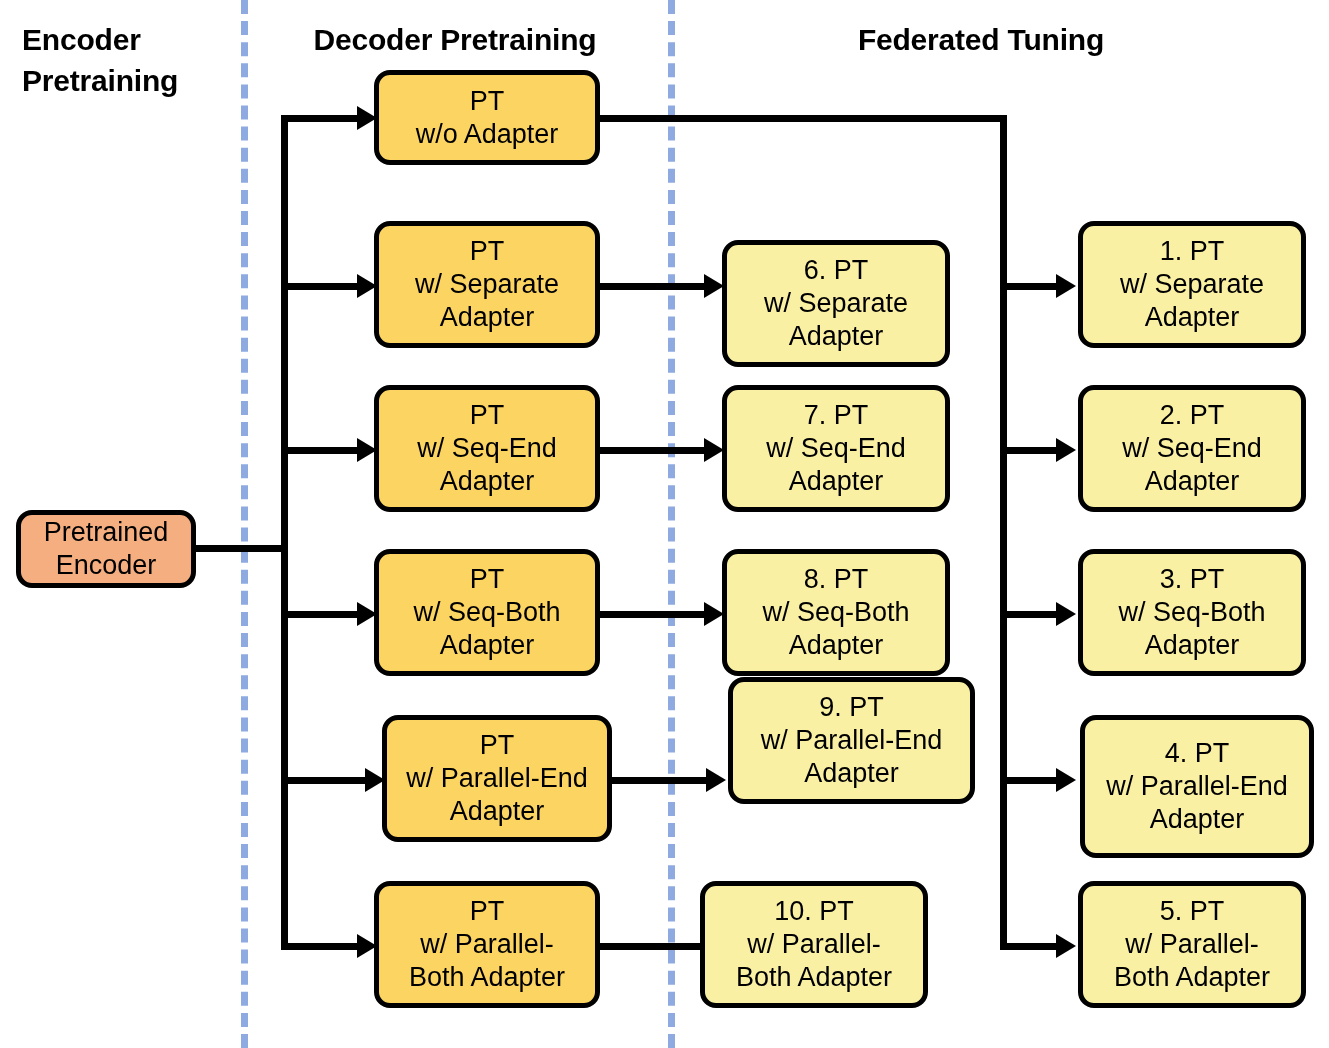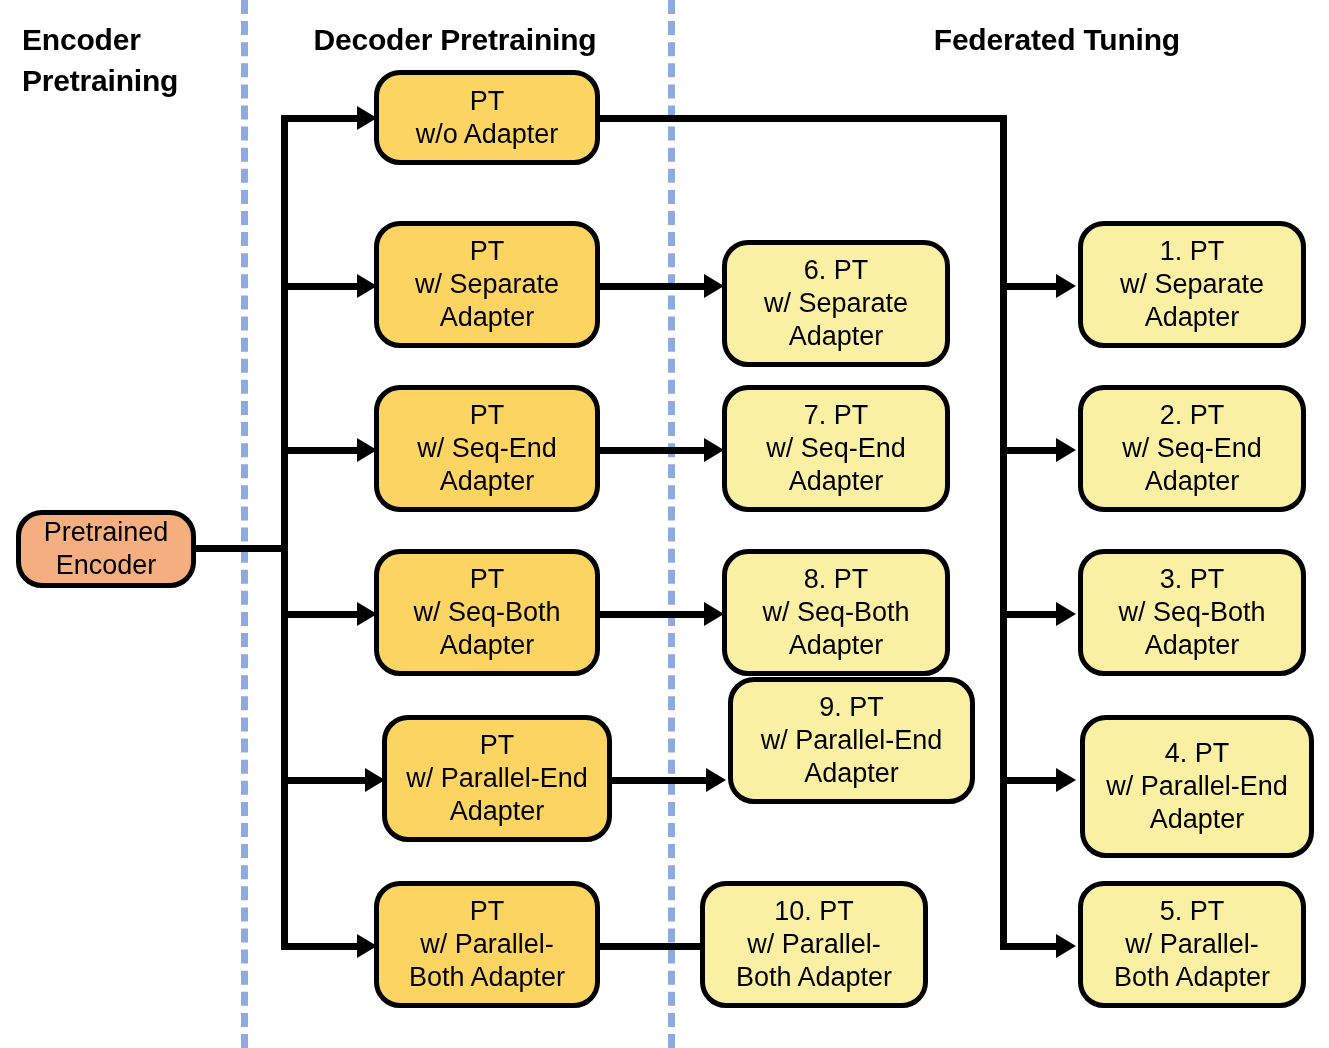--- a/index.html
+++ b/index.html
@@ -23,39 +23,39 @@
     position: absolute;
     font-weight: bold;
     color: #000000;
     font-size: 30px;
     line-height: 1.35;
     letter-spacing: -0.2px;
     white-space: pre-line;
   }
   #hdr-encoder  { left: 22px;  top: 20px;  width: 210px; text-align: left; }
   #hdr-decoder  { left: 290px; top: 20px;  width: 330px; text-align: center; }
-  #hdr-fed      { left: 830px; top: 20px;  width: 350px; text-align: right; }
+  #hdr-fed      { left: 806px; top: 20px;  width: 350px; text-align: center; }
 
   
   .divider {
     position: absolute;
     width: 0;
     border-left: 7px dashed #8FAAE0;
     top: 0;
     height: 1048px;
   }
   #divider-1 { left: 241px; }
   #divider-2 { left: 668px; }
 
   
   .node {
     position: absolute;
     box-sizing: border-box;
     border: 5px solid #000000;
-    border-radius: 26px;
+    border-radius: 16px;
     display: flex;
     align-items: center;
     justify-content: center;
     text-align: center;
     color: #000000;
     font-size: 27px;
     line-height: 1.22;
     white-space: pre-line;
     padding: 2px 4px;
   }

